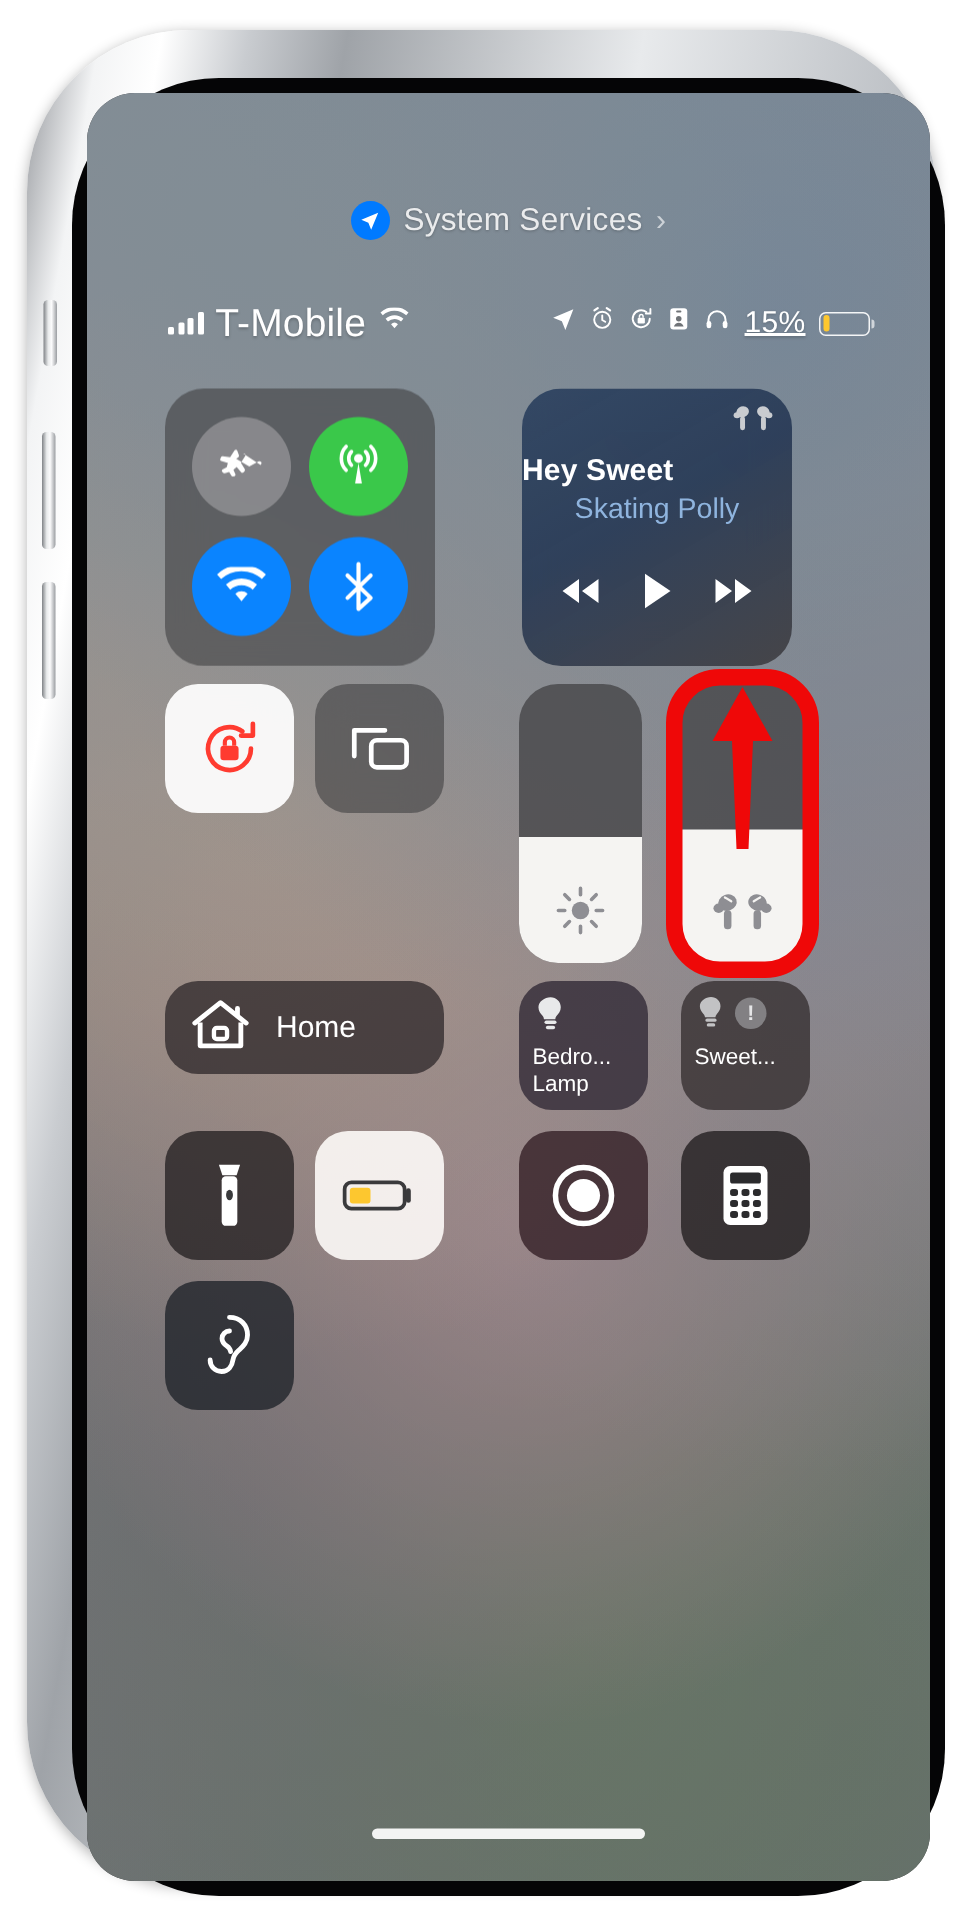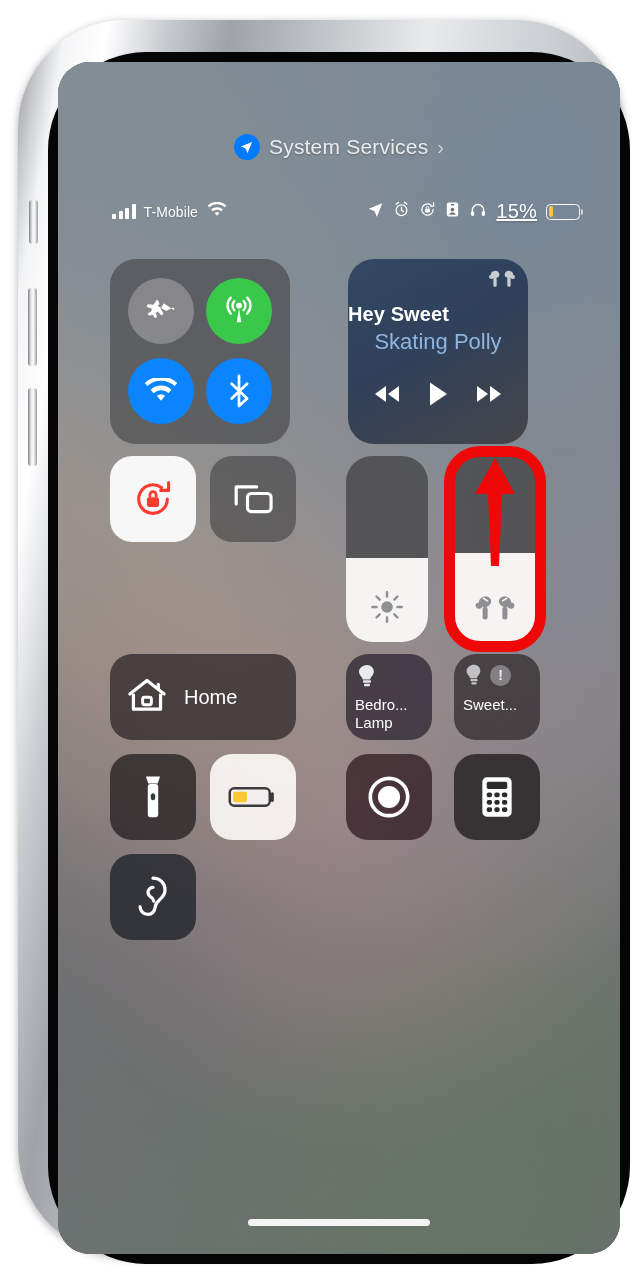--- a/index.html
+++ b/index.html
@@ -83,21 +83,21 @@
     position: absolute; top: 138px; left: 54px; right: 40px;
     display: flex; align-items: center; justify-content: space-between;
     color: #fff; font-size: 20px; text-shadow: 0 1px 2px rgba(0,0,0,.22);
   }
   #status-left { display:flex; align-items:center; gap: 8px; }
   #status-right { display:flex; align-items:center; gap: 9px; }
   .bars { display:flex; align-items:flex-end; gap:2.5px; height:15px; }
   .bars i { display:block; width:4px; background:#fff; border-radius:1px; }
   .bars i:nth-child(1){height:5px}.bars i:nth-child(2){height:8px}
   .bars i:nth-child(3){height:11.5px}.bars i:nth-child(4){height:15px}
-  #carrier { font-size: 14px; letter-spacing:.1px; }
+  #carrier { font-size: 26px; letter-spacing:.1px; }
   .batt-pct { font-size: 20px; letter-spacing:.2px;text-decoration:underline; }
   .batt {
     width: 34px; height: 16px; border: 1.8px solid rgba(255,255,255,.92);
     border-radius: 4.5px; position: relative; display:flex; align-items:center;
     padding: 1.6px;
   }
   .batt::after {
     content:""; position:absolute; right:-4px; top:50%; transform:translateY(-50%);
     width:2.4px; height:6px; background: rgba(255,255,255,.65); border-radius:0 2px 2px 0;
   }
@@ -114,21 +114,21 @@
   #conn-cell     { left: 96px; top: 19px;  background: #3ac84a; }
   #conn-wifi     { left: 18px; top: 99px;  background: #0a84ff; }
   #conn-bt       { left: 96px; top: 99px;  background: #0a84ff; }
 
   #nowplaying { position:absolute; left: 290px; top: 197px; width: 180px; height: 185px; border-radius: 26px;
     background: linear-gradient(150deg, rgba(44,66,96,.92) 0%, rgba(38,56,84,.9) 45%, rgba(62,60,63,.88) 100%); }
   #np-airpods { position:absolute; right: 12px; top: 10px; }
   #np-title { position:absolute; left:0; right:0; top: 44px; color:#fff;
     font-size: 20px; font-weight: bold; letter-spacing:.1px; }
   #np-artist { position:absolute; left:0; right:0; top: 70px; text-align:center; color:#8fb4de;
-    font-size: 22px; }
+    font-size: 19px; }
   #np-controls { position:absolute; left: 12px; right: 12px; top: 122px;
     display:flex; align-items:center; justify-content:space-around; }
 
   
   #rotation-lock { position:absolute; left: 52px; top: 394px; width: 86px; height: 86px; border-radius: 22px;
     display:flex; align-items:center; justify-content:center; }
   #screen-mirror { position:absolute; left: 152px; top: 394px; width: 86px; height: 86px; border-radius: 22px;
     display:flex; align-items:center; justify-content:center; }
   #focus-tile { position:absolute; left: 52px; top: 492px; width: 186px; height: 76px; border-radius: 22px;
     display:flex; align-items:center; }
@@ -147,21 +147,21 @@
   #volume-slider    { left: 396px; top: 394px; }
 
   
   #annotation-box {
     position: absolute; left: 386px; top: 384px; width: 102px; height: 206px;
     border: 11px solid #ef0808; border-radius: 36px; pointer-events:none;
   }
   #annotation-arrow { position:absolute; left: 414px; top: 392px; pointer-events:none; }
 
   
-  #home-tile { position:absolute; left: 52px; top: 592px; width: 186px; height: 86px; border-radius: 22px;
+  #home-tile { position:absolute; left: 52px; top: 592px; width: 186px; height: 62px; border-radius: 22px;
     display:flex; align-items:center; background: rgba(40,34,38,.72); }
   #home-tile .lbl { color:#fff; font-size: 20px; margin-left: 16px; }
   .home-acc { position:absolute; top: 592px; width: 86px; height: 86px; border-radius: 22px; }
   #acc-bedroom { left: 288px; background: rgba(48,40,52,.78); }
   #acc-living  { left: 396px; background: rgba(52,46,48,.78); }
   .home-acc .bulbs { position:absolute; left: 10px; top: 9px; display:flex; align-items:center; gap: 6px; }
   .home-acc .nm { position:absolute; left: 9px; right: 5px; top: 42px; color:#fff; font-size: 15px; line-height: 1.22; }
   .warn-badge { width: 21px; height: 21px; border-radius: 50%; background: rgba(150,150,152,.75);
     display:flex; align-items:center; justify-content:center; color:#e6e6e8; font-size:14px; font-weight:bold; }
 

